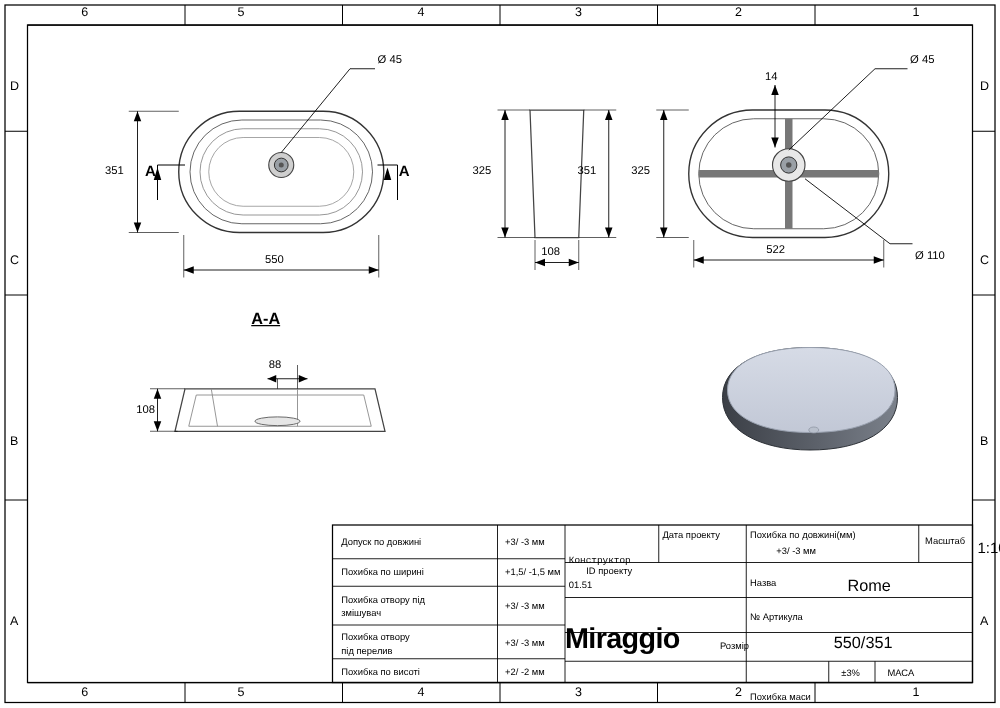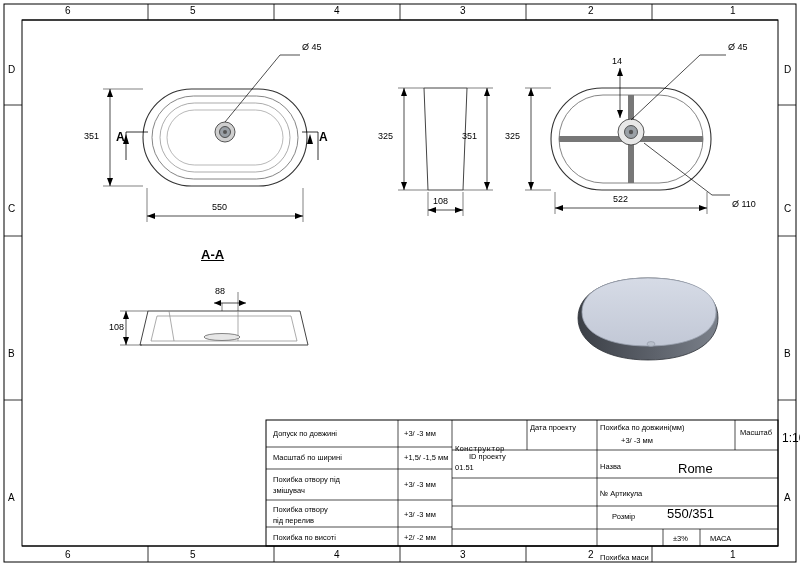--- a/index.html
+++ b/index.html
@@ -269,21 +269,21 @@
   <div class="txt dimtxt" style="left:612px; top:56px;">14</div>
   <div class="txt dimtxt" style="left:505px; top:131px;">325</div>
   <div class="txt dimtxt" style="left:613px; top:194px;">522</div>
   <div class="txt dimtxt" style="left:732px; top:199px;">Ø 110</div>
 
   <div class="txt secttxt" style="left:201px; top:247px;">A-A</div>
   <div class="txt dimtxt" style="left:215px; top:286px;">88</div>
   <div class="txt dimtxt" style="left:109px; top:322px;">108</div>
 
   <div class="txt tb-label" style="left:273px; top:429px;">Допуск по довжині</div>
-  <div class="txt tb-label" style="left:273px; top:453px;">Масштаб по ширині</div>
+  <div class="txt tb-label" style="left:273px; top:453px;">Похибка по ширині</div>
   <div class="txt tb-label" style="left:273px; top:475px;">Похибка отвору під</div>
   <div class="txt tb-label" style="left:273px; top:486px;">змішувач</div>
   <div class="txt tb-label" style="left:273px; top:505px;">Похибка отвору</div>
   <div class="txt tb-label" style="left:273px; top:516px;">під перелив</div>
   <div class="txt tb-label" style="left:273px; top:533px;">Похибка по висоті</div>
 
   <div class="txt tb-val" style="left:404px; top:429px;">+3/ -3 мм</div>
   <div class="txt tb-val" style="left:404px; top:453px;">+1,5/ -1,5 мм</div>
   <div class="txt tb-val" style="left:404px; top:480px;">+3/ -3 мм</div>
   <div class="txt tb-val" style="left:404px; top:510px;">+3/ -3 мм</div>
@@ -295,20 +295,21 @@
   <div class="txt tb-val" style="left:621px; top:436px;">+3/ -3 мм</div>
   <div class="txt tb-label" style="left:740px; top:428px;">Масштаб</div>
   <div class="txt scale" style="left:746px; top:431px;">1:10</div>
 
   <div class="txt tb-label" style="left:469px; top:452px;">ID проекту</div>
   <div class="txt tb-val" style="left:455px; top:463px;">01.51</div>
   <div class="txt tb-label" style="left:600px; top:462px;">Назва</div>
   <div class="txt model" style="left:678px; top:461px;">Rome</div>
 
   <div class="txt tb-label" style="left:600px; top:489px;">№ Артикула</div>
-  <div class="txt tb-label" style="left:612px; top:512px;">Розмір</div>
+  <div class="txt tb-label" style="left:576px; top:512px;">Розмір</div>
   <div class="txt model" style="left:667px; top:506px;">550/351</div>
 
   <div class="txt tb-label" style="left:600px; top:553px;">Похибка маси</div>
   <div class="txt tb-val" style="left:673px; top:534px;">±3%</div>
   <div class="txt tb-label" style="left:710px; top:534px;">МАСА</div>
 
+  <div class="txt brand" style="left:452px; top:497px;">Miraggio</div>
 </div>
 
 </body></html>

